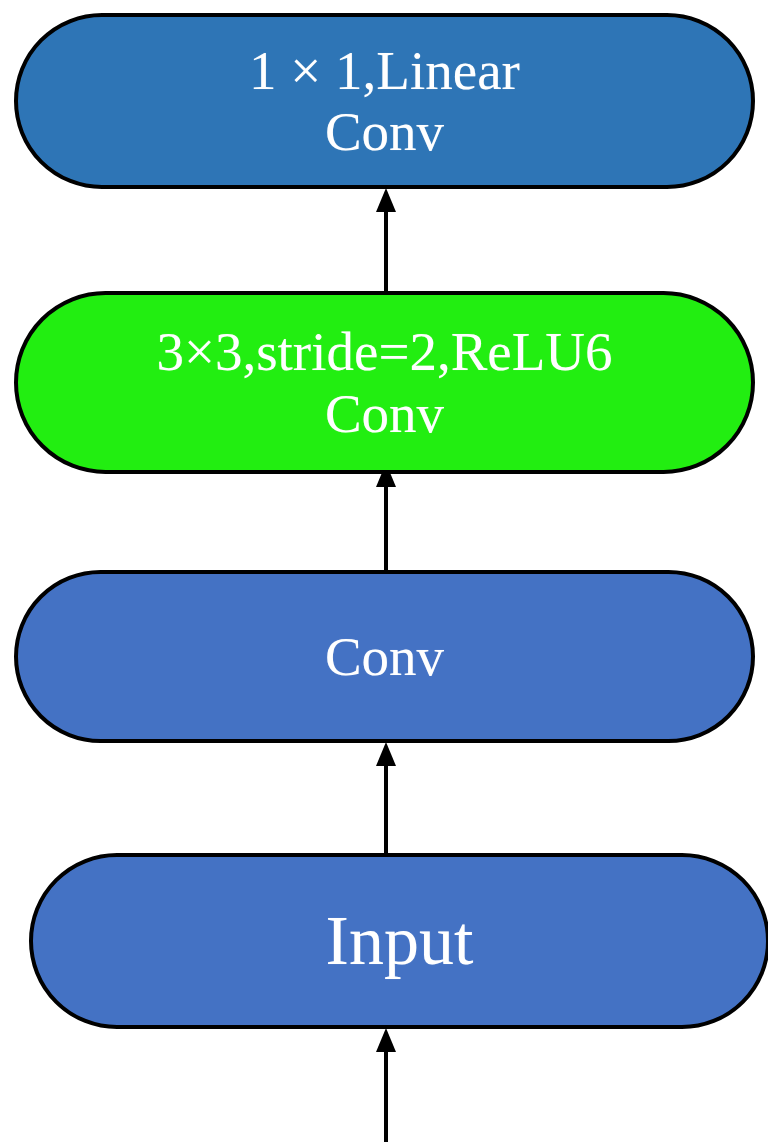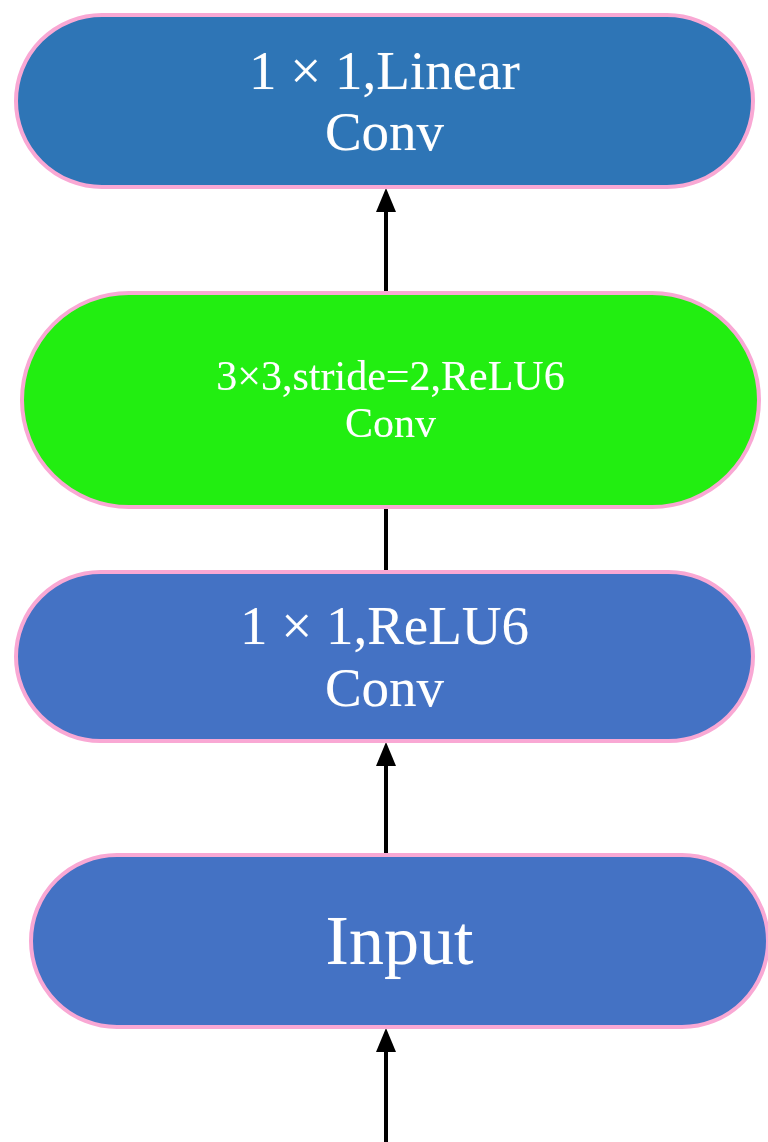--- a/index.html
+++ b/index.html
@@ -21,21 +21,21 @@
   }
 
   
   .block {
     position: absolute;
     box-sizing: border-box;
     display: flex;
     flex-direction: column;
     align-items: center;
     justify-content: center;
-    border: 4px solid #f9a8d4;
+    border: 4px solid #000000;
     border-radius: 999px;
     color: #ffffff;
     text-align: right;
     line-height: 1.08;
     letter-spacing: 0px;
     overflow: hidden;
     z-index: 2;
   }
 
   .block .line {
@@ -48,24 +48,24 @@
   
   #block-linear-conv {
     left: 14px;  top: 13px;
     width: 741px; height: 176px;
     background: #2E75B6;
     font-size: 55px;
   }
   #block-linear-conv .line.l1 { margin-bottom: 2px; }
 
   #block-dwise {
-    left: 20px;  top: 291px;
-    width: 741px; height: 218px;
+    left: 14px;  top: 291px;
+    width: 741px; height: 183px;
     background: #22EE11;
-    font-size: 42px;
+    font-size: 55px;
   }
   #block-dwise .line.l1 { margin-bottom: 2px; }
 
   #block-relu-conv {
     left: 14px;  top: 570px;
     width: 741px; height: 173px;
     background: #4472C4;
     font-size: 55px;
   }
   #block-relu-conv .line.l1 { margin-bottom: 2px; }
@@ -114,21 +114,20 @@
   </div>
 
   <div class="arrow" id="arrow-relu-to-dwise">
     <svg viewBox="0 0 20 114" preserveAspectRatio="none">
       <line x1="10" y1="114" x2="10" y2="16" stroke="#000000" stroke-width="4"></line>
       <polygon points="10,2 20,26 0,26" fill="#000000"></polygon>
     </svg>
   </div>
 
   <div class="block" id="block-relu-conv">
-    <span class="line l1">1 × 1,ReLU6</span>
     <span class="line l2">Conv</span>
   </div>
 
   <div class="arrow" id="arrow-input-to-relu">
     <svg viewBox="0 0 20 118" preserveAspectRatio="none">
       <line x1="10" y1="118" x2="10" y2="16" stroke="#000000" stroke-width="4"></line>
       <polygon points="10,2 20,26 0,26" fill="#000000"></polygon>
     </svg>
   </div>
 

